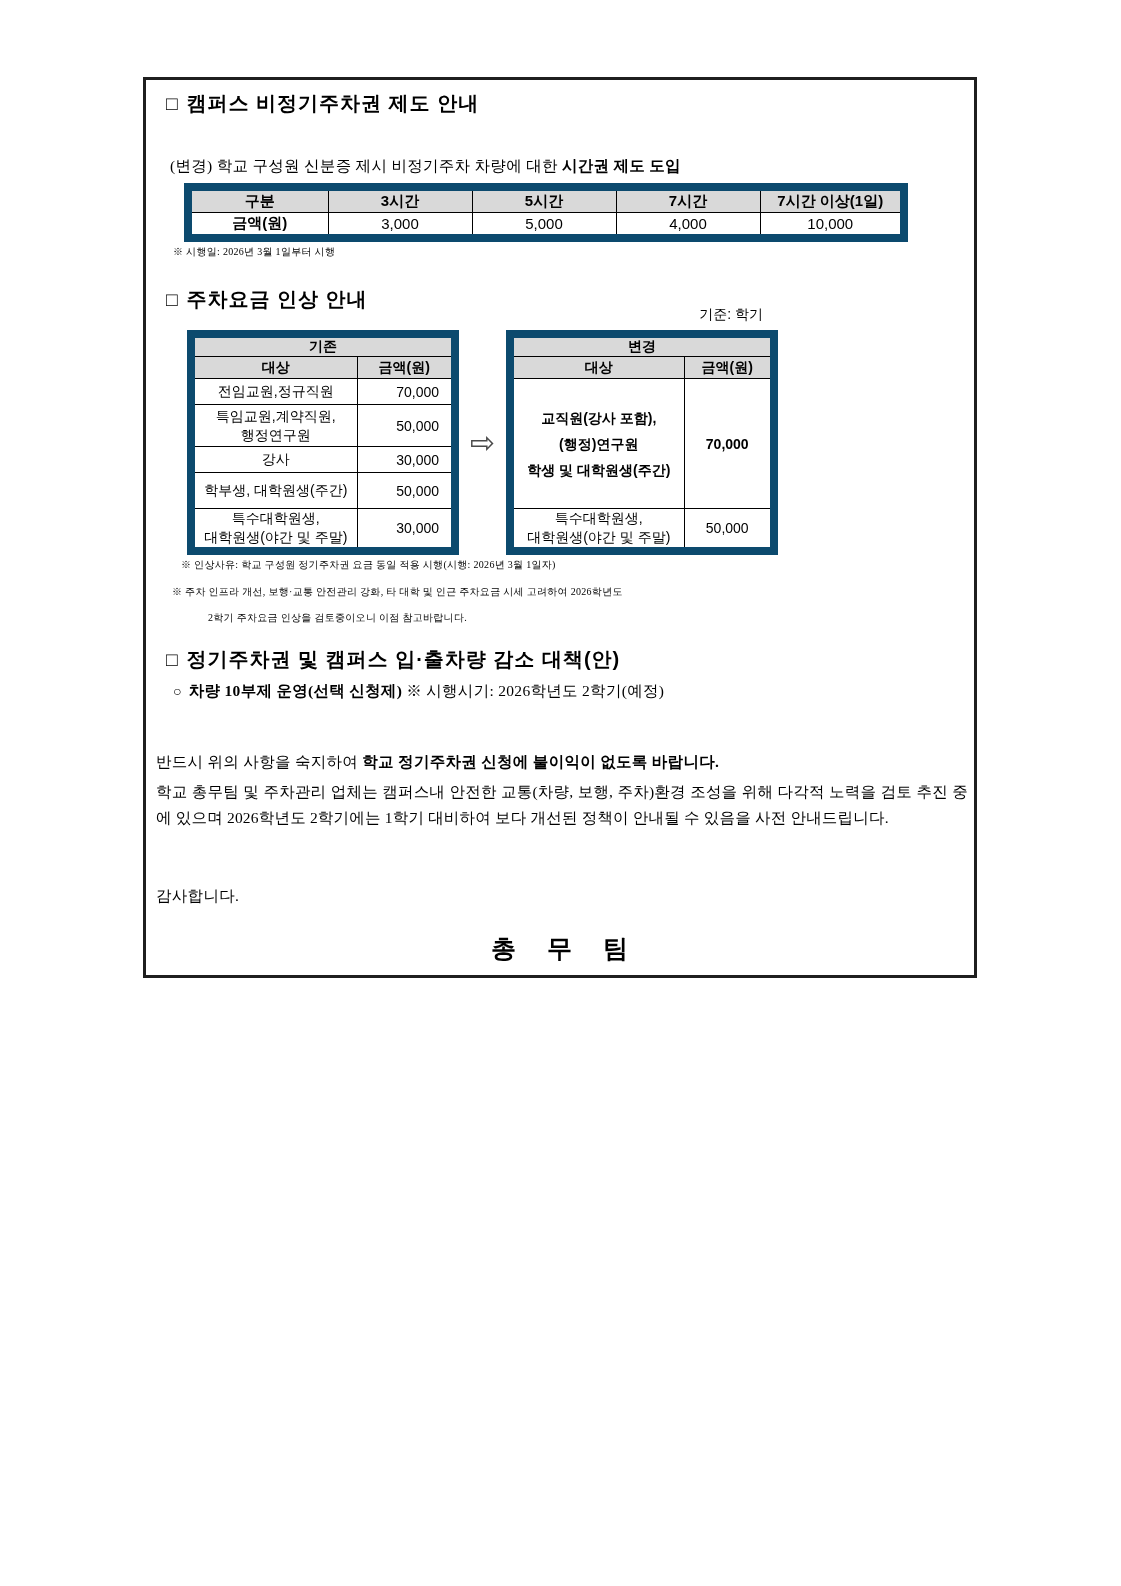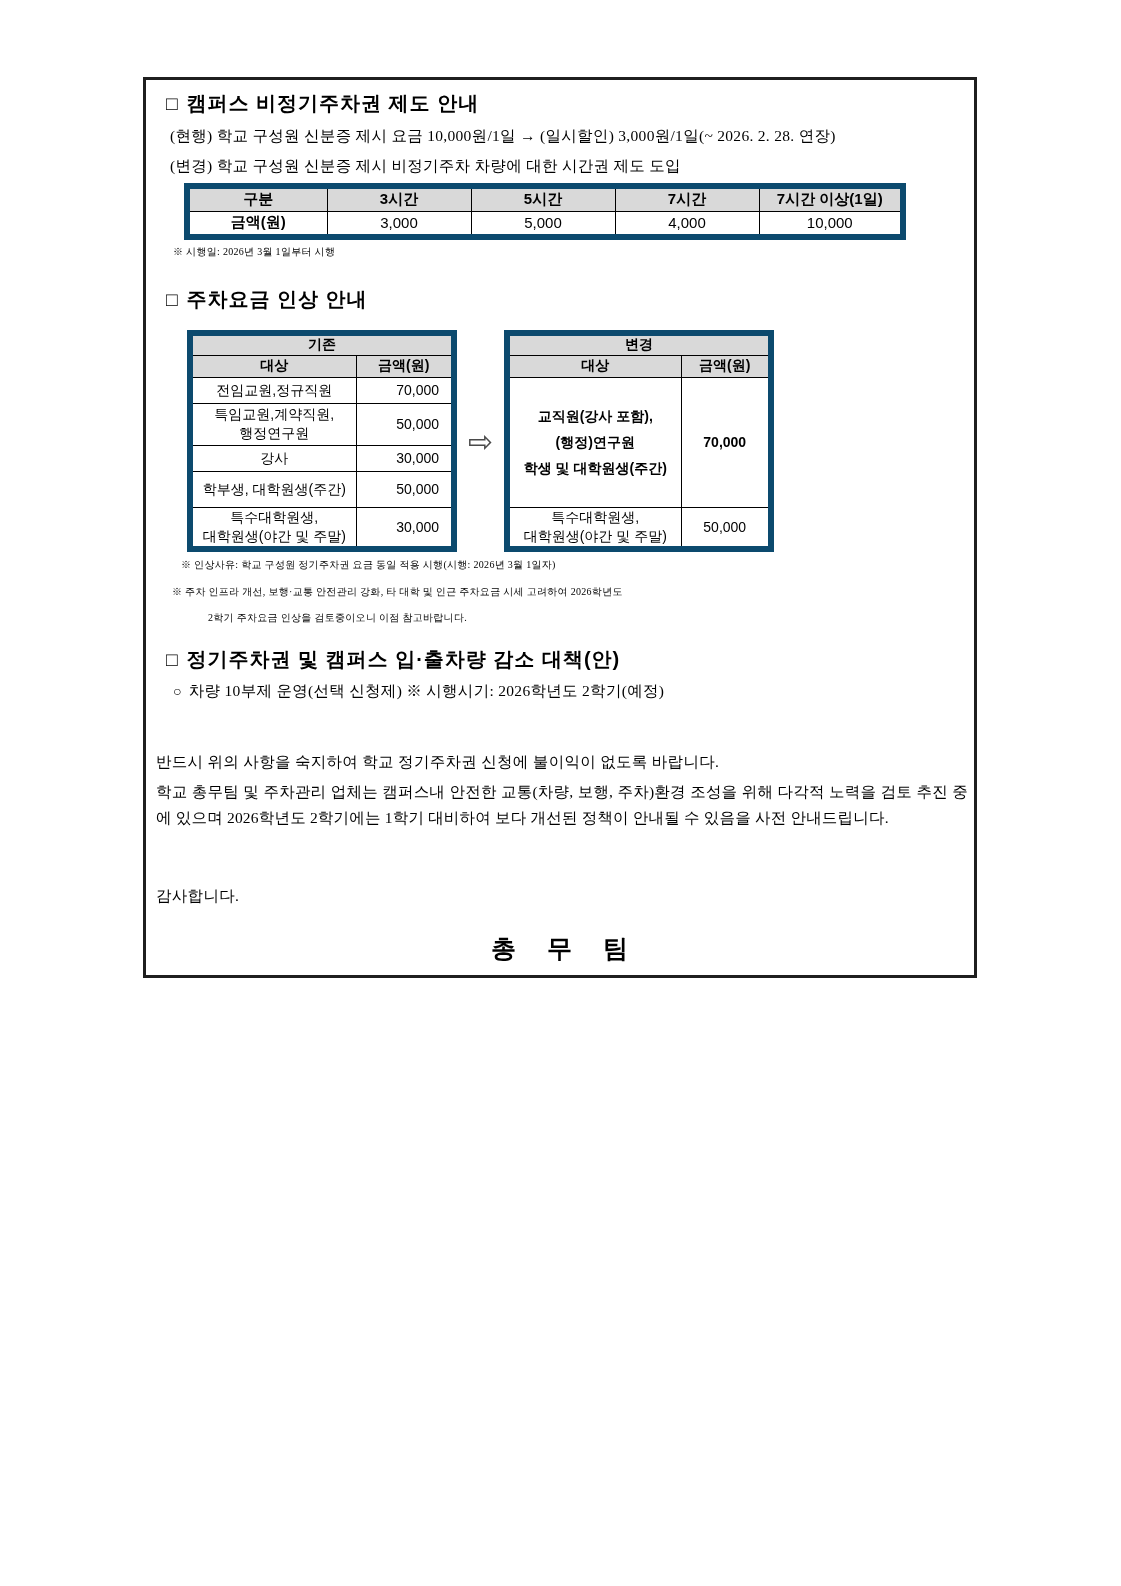--- a/index.html
+++ b/index.html
@@ -22,26 +22,26 @@
   
   .sec-title {
     font-family: "Liberation Sans", sans-serif;
     font-weight: bold; font-size: 20px;
     letter-spacing: 1px; white-space: nowrap;
   }
   .sec-title .box-glyph { font-size: 19px; margin-right: 8px; font-weight: normal; }
 
   .body-line { font-size: 15.5px; white-space: nowrap; letter-spacing: 0.3px; }
   .note-line { font-size: 10px; white-space: nowrap; letter-spacing: 0.3px; }
-  .b { font-weight: normal; }
+  .b { font-weight: bold; }
 
   
   table { border-collapse: collapse; table-layout: fixed;
           font-family: "Liberation Sans", sans-serif; }
-  .doc-table { border: 6px solid #0c4a6e; }
+  .doc-table { border: 8px solid #0c4a6e; }
   .doc-table th, .doc-table td { border: 1px solid #000; text-align: center; }
   .hdr { background: #d9d9d9; font-weight: bold; }
 
   
   .t1 { width: 716px; font-size: 15px; }
   .t1 th { height: 25px; }
   .t1 td { height: 26px; }
   .t1 .lbl { font-weight: bold; }
 
   
@@ -71,21 +71,20 @@
 </style>
 </head>
 <body>
 
 <div class="frame">
 
   <div class="abs sec-title" style="left:20px; top:10px;">
     <span class="box-glyph">□</span><span>캠퍼스 비정기주차권 제도 안내</span>
   </div>
 
-  <div class="abs body-line" style="left:24px; top:46px;">(현행) 학교 구성원 신분증 제시 요금 10,000원/1일 → (일시할인) 3,000원/1일(~ 2026. 2. 28. 연장)</div>
 
   <div class="abs body-line" style="left:24px; top:76px;">
     <span>(변경) 학교 구성원 신분증 제시 비정기주차 차량에 대한 </span><span class="b">시간권 제도 도입</span>
   </div>
 
   <table class="abs doc-table t1" style="left:38px; top:103px;">
     <colgroup>
         <col style="width:140px">
         <col style="width:144px">
         <col style="width:144px">
@@ -109,20 +108,21 @@
     </tr>
   </tbody>
     </table>
 
   <div class="abs note-line" style="left:27px; top:165px;">※ 시행일: 2026년 3월 1일부터 시행</div>
 
   <div class="abs sec-title" style="left:20px; top:206px;">
     <span class="box-glyph">□</span><span>주차요금 인상 안내</span>
   </div>
 
+  <div class="abs basis" style="left:0; top:226px; width:617px;">기준: 학기</div>
 
   <div class="abs tables-wrap" style="left:41px; top:250px;">
 
     <table class="doc-table t2 t2l">
       <colgroup>
           <col style="width:166px">
           <col style="width:98px">
         </colgroup>
       <tbody>
           <tr>

